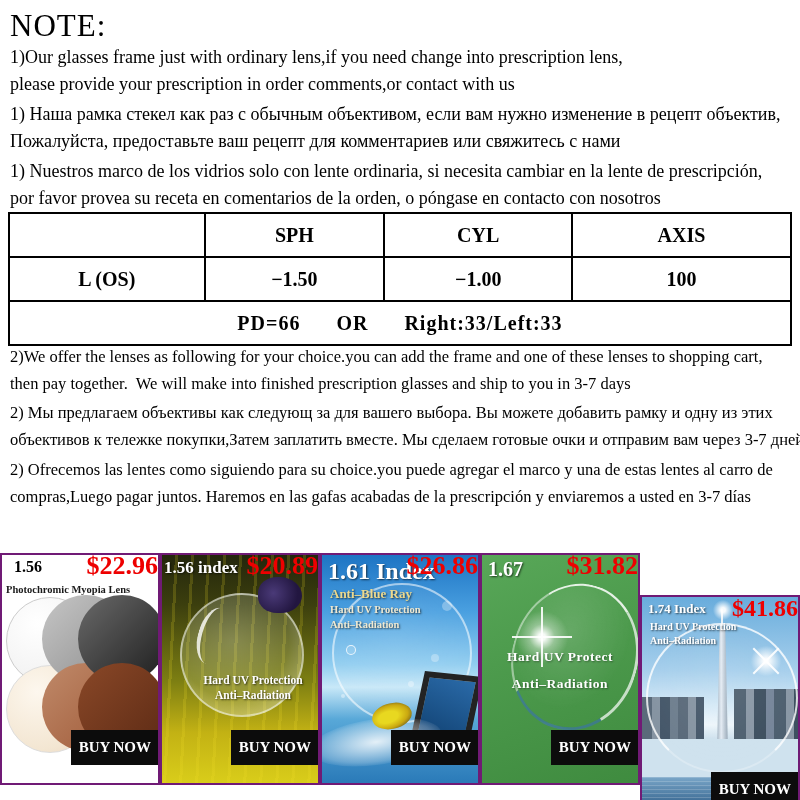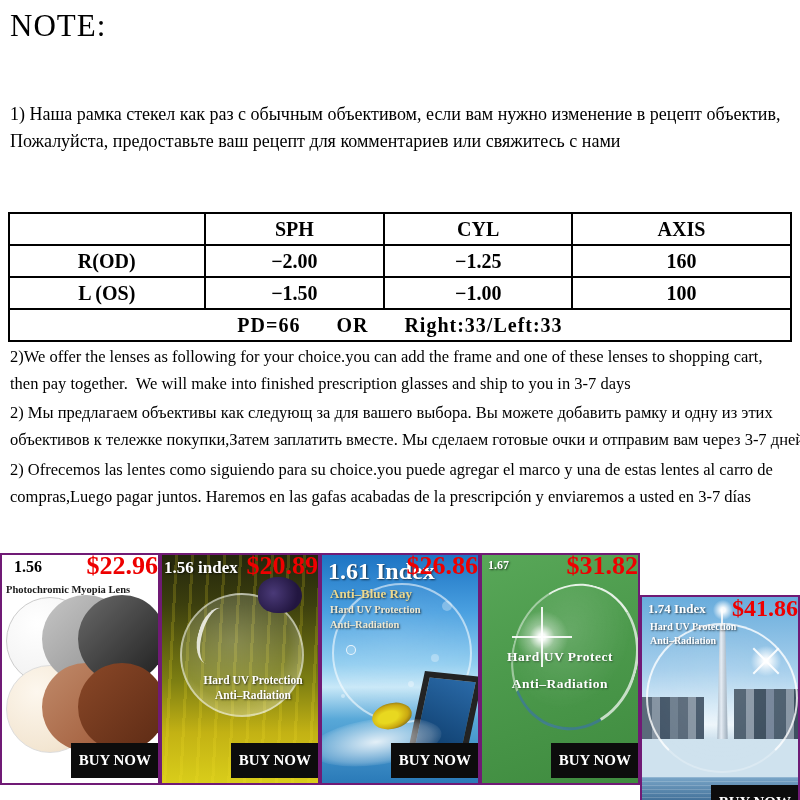--- a/index.html
+++ b/index.html
@@ -10,31 +10,31 @@
   .note-title { position:absolute; top:8px; left:10px; font-size:31px; font-weight:normal; letter-spacing:1px; }
   .para { position:absolute; left:10px; width:788px; white-space:pre; line-height:27px; }
   .p-en1 { top:44px;  font-size:18px; }
   .p-ru1 { top:101px; font-size:18px; }
   .p-es1 { top:158px; font-size:18px; }
   .p-en2 { top:343px; font-size:16.5px; }
   .p-ru2 { top:399px; font-size:16.5px;font-family:Liberation Serif, serif; }
   .p-es2 { top:456px; font-size:16.5px; }
 
   table.rx { position:absolute; top:212px; left:8px; width:784px; border-collapse:collapse; table-layout:fixed; }
-  table.rx td { border:2px solid #000; text-align:center; font-weight:bold; font-size:20px; height:23px; padding:4px; line-height:22px; }
+  table.rx td { border:2px solid #000; text-align:center; font-weight:bold; font-size:20px; height:23px; padding:10px; line-height:22px; }
   table.rx col.c0 { width:25%; } table.rx col.c1 { width:23%; }
   table.rx col.c2 { width:24%; } table.rx col.c3 { width:28%; }
   td.pd-cell { font-size:22px; white-space:pre; letter-spacing:1px; }
   td.note-cell { font-size:21px; letter-spacing:1.5px; word-spacing:4px; }
 
   .cards { position:absolute; top:553px; left:0; width:800px; height:190px; display:flex; }
   .card { position:relative; width:160px; height:232px; overflow:hidden; border:2px solid #701a75; }
   .idx { position:absolute; top:3px; left:6px; font-weight:bold; font-size:17px; z-index:7; }
   .price { position:absolute; top:-4px; right:0; font-weight:bold; font-size:26px; color:#ee0000; z-index:7; }
-  .buy { position:absolute; bottom:5px; right:0; background:#0c0c0c; color:#fff; font-weight:bold;
+  .buy { position:absolute; bottom:18px; right:0; background:#0c0c0c; color:#fff; font-weight:bold;
          font-size:15px; padding:9px 7px 9px 8px; z-index:8; white-space:nowrap; }
   .shadowed { text-shadow:1px 1px 2px rgba(0,0,0,0.65); }
 
   
   .card1 { background:#fff; }
   .card1 .idx { color:#000; font-size:16px; left:12px; }
   .sub1 { position:absolute; top:29px; left:4px; font-size:10.5px; font-weight:bold; color:#1a1a1a; z-index:6; }
   .lc { position:absolute; border-radius:50%; width:88px; height:88px; }
   .g1 { left:4px;  top:42px;  background:radial-gradient(circle at 35% 30%, #ffffff, #f4f4f4 60%, #dadada 100%); border:1px solid #ccc; z-index:1; }
   .g2 { left:40px; top:40px;  background:linear-gradient(135deg, #c6c6c6, #8c8c8c); z-index:2; }
@@ -77,21 +77,21 @@
           transform:rotate(-8deg); z-index:3; }
   .fish3 { position:absolute; left:50px; bottom:54px; width:40px; height:26px; z-index:4;
           background:radial-gradient(ellipse at 40% 50%, #e8d820 30%, #caa810 60%, #2e2e2e 100%);
           border-radius:50% 60% 50% 60%; transform:rotate(-18deg); }
   .f3a { position:absolute; top:31px; left:8px; color:#ecd98e; font-size:13px; font-weight:bold; z-index:5; }
   .f3b { position:absolute; top:49px; left:8px; color:#efe9d2; font-size:10.5px; font-weight:bold; z-index:5; }
   .f3c { position:absolute; top:64px; left:8px; color:#efe9d2; font-size:10.5px; font-weight:bold; z-index:5; }
 
   
   .card4 { background:linear-gradient(160deg, #58a758 0%, #4d9b4d 40%, #3f8b3f 100%); }
-  .card4 .idx { color:#fff; font-size:12px; }
+  .card4 .idx { color:#fff; font-size:20px; }
   .lens4 { position:absolute; left:30px; top:28px; width:126px; height:148px; border-radius:50%;
           border-top:2px solid rgba(255,255,255,0.85); border-left:2px solid rgba(255,255,255,0.45);
           border-right:3px solid rgba(255,255,255,0.7); border-bottom:3px solid rgba(60,110,190,0.55);
           transform:rotate(16deg);
           background:radial-gradient(ellipse at 40% 35%, rgba(255,255,255,0.14), transparent 60%); z-index:1; }
   .spark4 { position:absolute; left:30px; top:52px; width:60px; height:60px; z-index:2;
           background:radial-gradient(circle, rgba(255,255,255,0.95) 8%, rgba(255,255,255,0.35) 30%, transparent 62%); }
   .spark4::before { content:""; position:absolute; left:0; top:29px; width:60px; height:2px; background:rgba(255,255,255,0.9); }
   .spark4::after  { content:""; position:absolute; left:29px; top:0; width:2px; height:60px; background:rgba(255,255,255,0.9); }
   .feat4 { position:absolute; top:88px; left:0; right:0; text-align:center; color:#fff; font-weight:bold;
@@ -124,44 +124,42 @@
   .f5a { position:absolute; top:24px; left:8px; color:#fff; font-size:10px; font-weight:bold; z-index:6; }
   .f5b { position:absolute; top:38px; left:8px; color:#fff; font-size:10px; font-weight:bold; z-index:6; }
 </style>
 </head>
 <body>
 
 <div class="page">
 
   <div class="note-title">NOTE:</div>
 
+  <div class="para p-en1">1)Our glasses frame just with ordinary lens,if you need change into prescription lens,
+please provide your prescription in order comments,or contact with us</div>
   <div class="para p-ru1">1) Наша рамка стекел как раз с обычным объективом, если вам нужно изменение в рецепт объектив,
 Пожалуйста, предоставьте ваш рецепт для комментариев или свяжитесь с нами</div>
+  <div class="para p-es1">1) Nuestros marco de los vidrios solo con lente ordinaria, si necesita cambiar en la lente de prescripción,
+por favor provea su receta en comentarios de la orden, o póngase en contacto con nosotros</div>
 
   <table class="rx">
     <colgroup>
         <col class="c0">
         <col class="c1">
         <col class="c2">
         <col class="c3">
       </colgroup>
     <tbody>
         <tr>
       <td></td>
       <td>SPH</td>
       <td>CYL</td>
       <td>AXIS</td>
     </tr>
     <tr>
-      <td>R(OD)</td>
-      <td>−2.00</td>
-      <td>−1.25</td>
-      <td>160</td>
-    </tr>
-    <tr>
       <td>L (OS)</td>
       <td>−1.50</td>
       <td>−1.00</td>
       <td>100</td>
     </tr>
     <tr>
       <td class="pd-cell" colspan="4">PD=66      OR      Right:33/Left:33</td>
     </tr>
   </tbody>
     </table>

